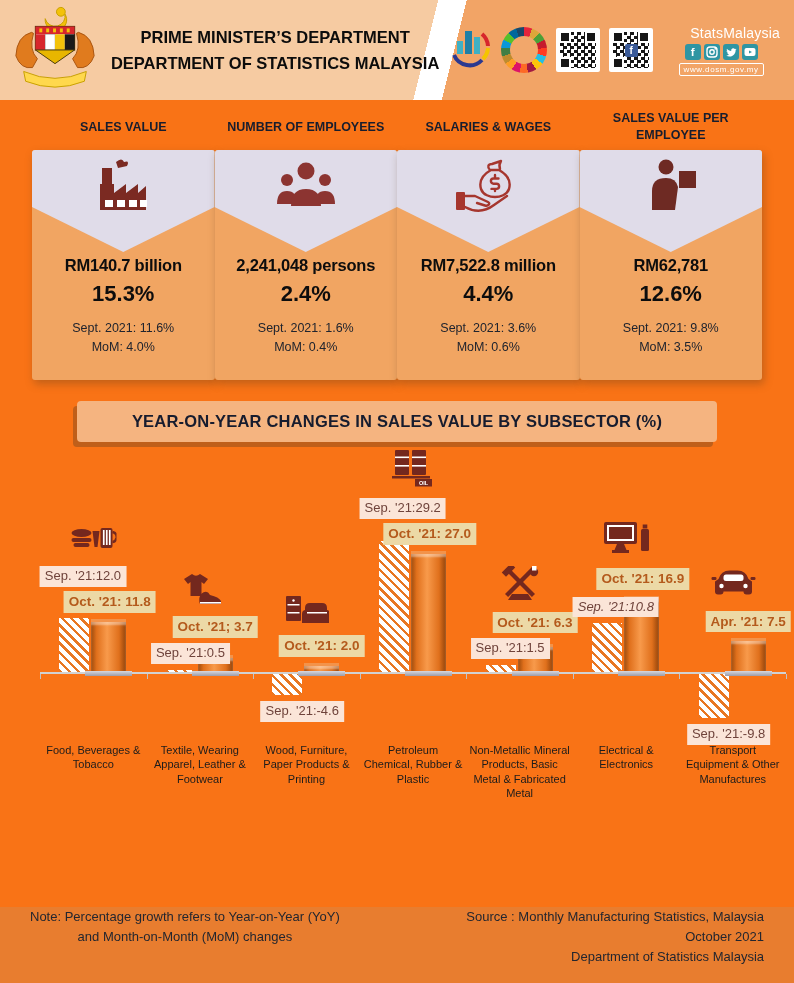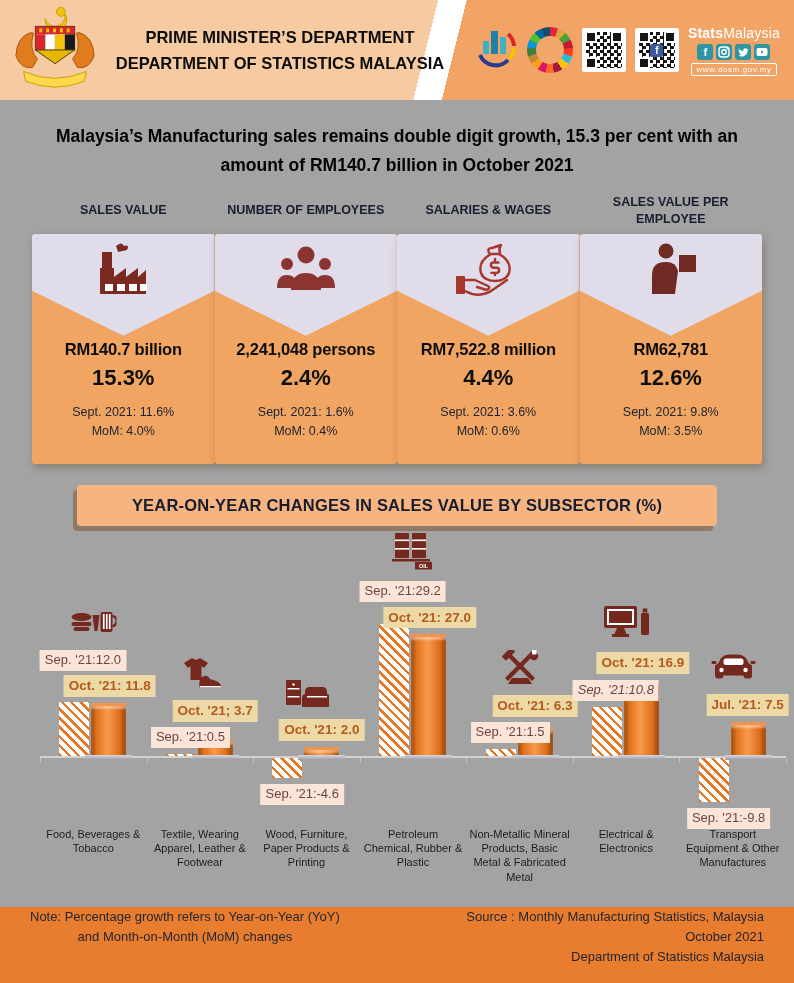--- a/index.html
+++ b/index.html
@@ -1,17 +1,17 @@
 <!DOCTYPE html>
 <html><head>
 <meta charset="utf-8">
 <style>
   * { margin:0; padding:0; box-sizing:border-box; }
   body { font-family:"Liberation Sans", sans-serif; background:#fff; }
-  .page { position:relative; width:794px; height:983px; background:#a3a3a3; overflow:hidden; margin:0 auto; }
+  .page { position:relative; width:794px; height:983px; background:#f97316; overflow:hidden; margin:0 auto; }
 
   
   .header {
     height:100px; display:flex; align-items:center; padding:0 14px 0 10px;
     background:
       linear-gradient(104deg, rgba(255,255,255,0) 0 53.5%, #ffffff 53.5% 57%, rgba(255,255,255,0) 57%),
       linear-gradient(104deg, #f6cba2 0 53.5%, #f2a466 53.5%);
   }
   .crest { flex:0 0 auto; }
   .dept-title { width:352px; text-align:center; font-weight:bold; font-size:16.5px; line-height:1.6; color:#0c0c0c; margin-left:4px; }
@@ -19,21 +19,21 @@
   .sdg-wheel { width:46px; height:46px; border-radius:50%; position:relative;
     background:conic-gradient(#e5243b 0 21deg,#dda63a 0 42deg,#4c9f38 0 64deg,#c5192d 0 85deg,#ff3a21 0 106deg,#26bde2 0 127deg,#fcc30b 0 148deg,#a21942 0 170deg,#fd6925 0 191deg,#dd1367 0 212deg,#fd9d24 0 233deg,#bf8b2e 0 254deg,#3f7e44 0 276deg,#0a97d9 0 297deg,#56c02b 0 318deg,#00689d 0 339deg,#19486a 0 360deg); }
   .sdg-wheel::after { content:""; position:absolute; inset:9px; border-radius:50%; background:#f2a76b; }
   .qr { width:44px; height:44px; background:#fff; border-radius:2px; position:relative; }
   .qr .dots { position:absolute; inset:4px; background:conic-gradient(#161616 25%, transparent 0 50%, #161616 0 75%, transparent 0) 0 0/7px 7px; }
   .qr .fp { position:absolute; width:12px; height:12px; background:#161616; box-shadow:inset 0 0 0 2px #fff, inset 0 0 0 4px #161616; }
   .qr .fp.tl { top:3px; left:3px; } .qr .fp.tr { top:3px; right:3px; } .qr .fp.bl { bottom:3px; left:3px; }
   .qr .fb-badge { position:absolute; inset:0; margin:auto; width:13px; height:13px; background:#3a5a98; border-radius:2px; color:#fff; font-size:10px; font-weight:bold; text-align:center; line-height:13px; }
   .stats-brand { display:flex; flex-direction:column; align-items:center; gap:3px; color:#fff; }
   .brand-text { font-size:14px; letter-spacing:.2px; }
-  .brand-text b { font-weight:bold; }
+  .brand-text b { font-weight:normal;margin-left:28px; }
   .social-row { display:flex; gap:3px; }
   .soc { width:16px; height:16px; background:#2f95a3; border-radius:3px; display:flex; align-items:center; justify-content:center; color:#fff; font-weight:bold; font-size:11.5px; }
   .url-box { border:1px solid #fff; border-radius:2px; font-size:8px; letter-spacing:.6px; padding:1px 4px; color:#fff; }
 
   
   .headline { padding:22px 42px 4px; text-align:center; font-weight:bold; font-size:17.5px; line-height:1.65; color:#030303; }
 
   
   .stats-row { display:flex; padding:4px 32px 0; }
   .stat-col { flex:1; display:flex; flex-direction:column; }
@@ -154,21 +154,20 @@
                 <rect x="2.5" y="4" width="11" height="8" rx="2" fill="#fff"></rect>
                 <path d="M7 6.4l3 1.6-3 1.6z" fill="#2f95a3"></path>
               </svg>
           </div>
         </div>
         <div class="url-box">www.dosm.gov.my</div>
       </div>
     </div>
   </div>
 
-  <div class="headline">Malaysia’s Manufacturing sales remains double digit growth, 15.3 per cent with an amount of RM140.7 billion in October 2021</div>
 
   <div class="stats-row">
 
     <div class="stat-col">
       <div class="stat-title">SALES VALUE</div>
       <div class="stat-card">
         <div class="card-chevron"></div>
         <div class="card-icon">
           <svg width="62" height="56" viewBox="0 0 62 56">
               <g fill="#7b2a22">
@@ -374,21 +373,21 @@
                 <rect x="39" y="9" width="8" height="22" rx="1.5"></rect>
                 <rect x="40.7" y="4.5" width="4.6" height="4"></rect>
               </g>
             </svg></div>
         </div>
         <div class="chart-col">
           <div class="bar sep-bar" style="height: 44.1px; top: 227px;"></div>
           <div class="bar oct-bar" style="height: 33.75px; bottom: 55px;"></div>
           <div class="plate"></div>
           <div class="val-label sep-label" style="top: 277.1px; transform: translateX(-55%);">Sep. '21:-9.8</div>
-          <div class="val-label oct-label" style="bottom: 94.75px;">Jul. '21: 7.5</div>
+          <div class="val-label oct-label" style="bottom: 94.75px;">Apr. '21: 7.5</div>
           <div class="chart-icon" style="bottom: 122.75px;"><svg width="47" height="33" viewBox="0 0 47 33">
               <g fill="#74281e">
                 <path d="M9 12 q2.5 -8.5 11 -8.5 h8 q8.5 0 11 8.5 l3.5 2.5 v10 q0 3 -3 3 h-2.5 q-3 0 -3 -3 h-20 q0 3 -3 3 H8.5 q-3 0 -3 -3 v-10z"></path>
                 <rect x="14" y="7.5" width="20" height="6.5" rx="2.5" fill="#fff"></rect>
                 <circle cx="12" cy="19" r="2.2" fill="#fff"></circle>
                 <circle cx="36" cy="19" r="2.2" fill="#fff"></circle>
                 <rect x="2" y="10" width="5" height="3" rx="1.2"></rect>
                 <rect x="41" y="10" width="5" height="3" rx="1.2"></rect>
               </g>
             </svg></div>

